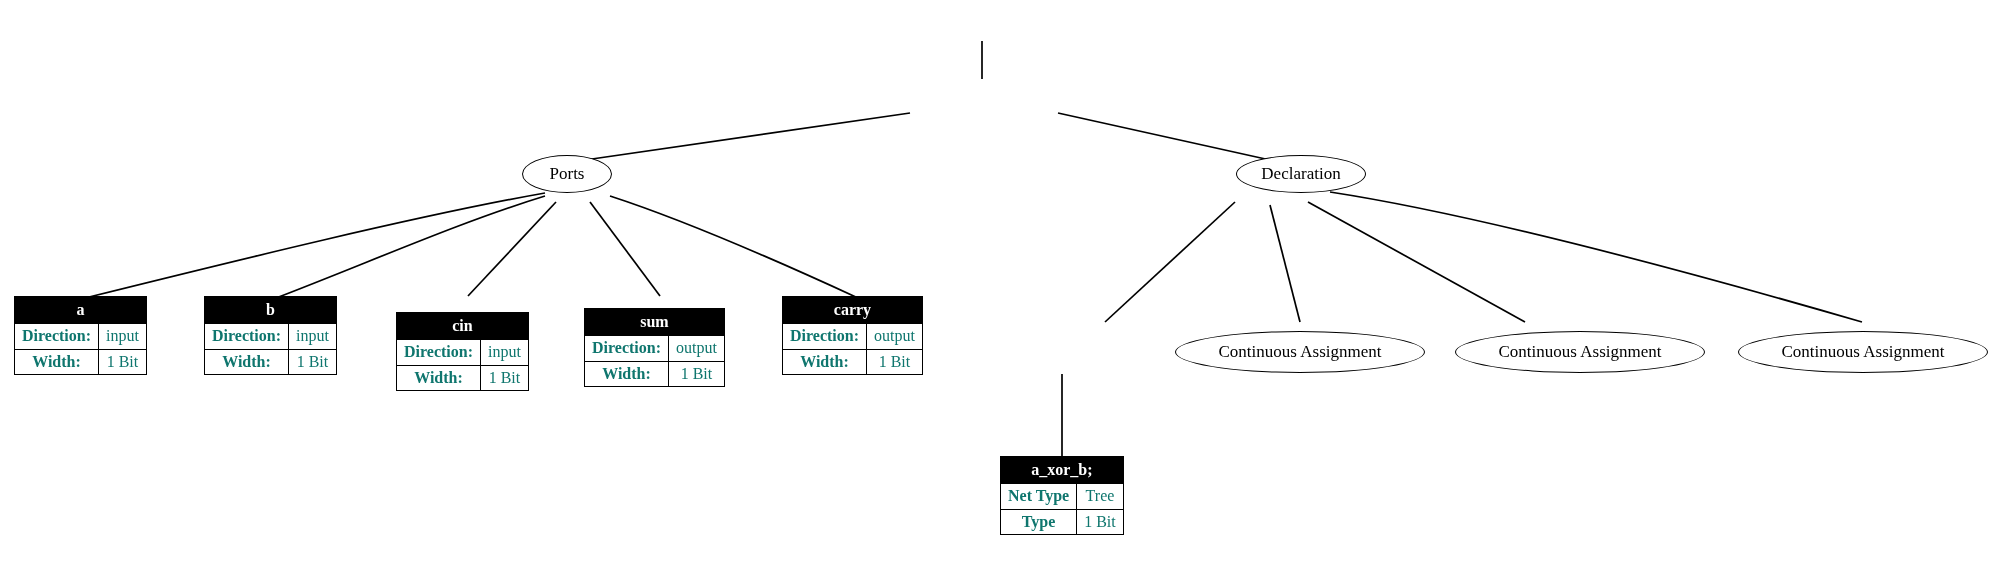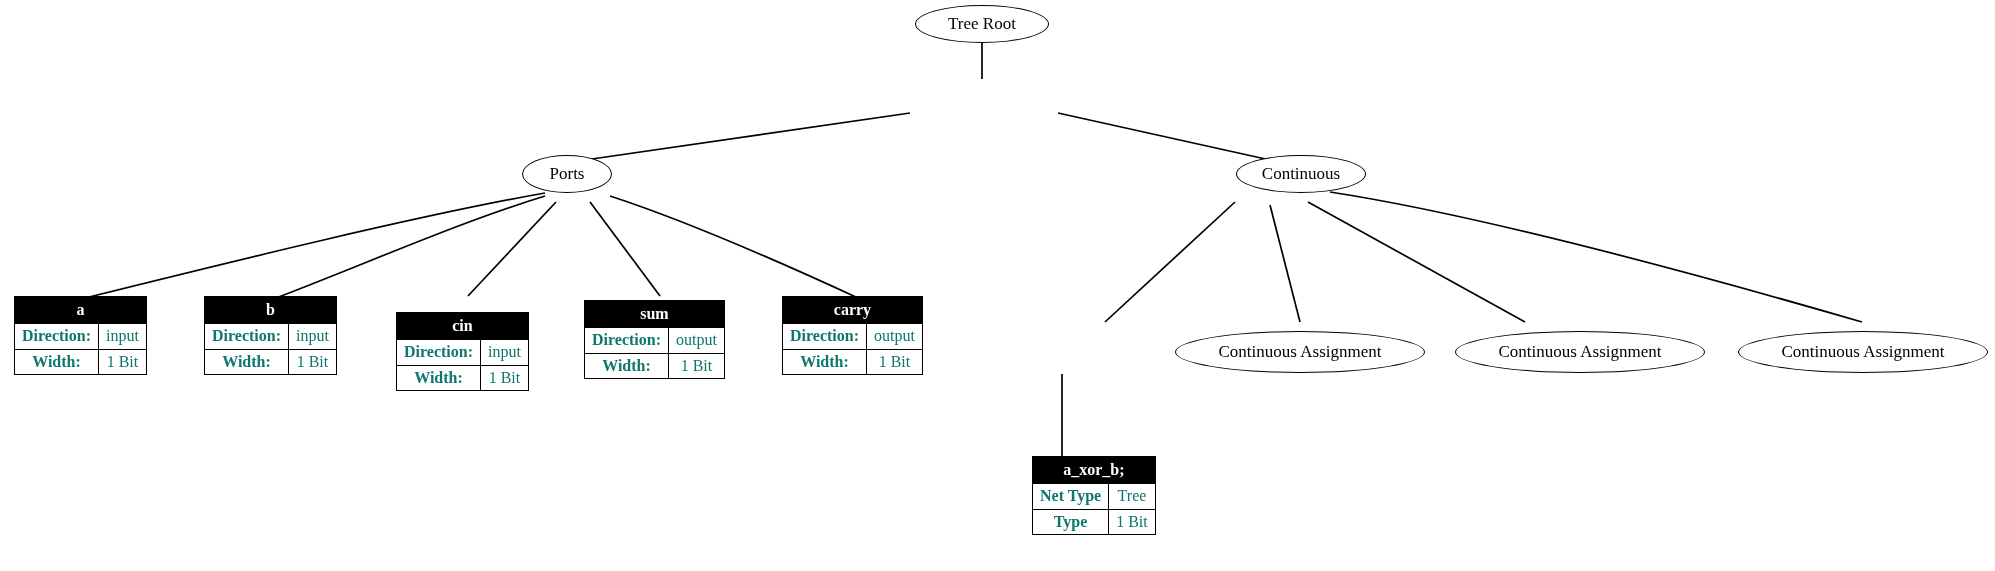--- a/index.html
+++ b/index.html
@@ -91,31 +91,28 @@
 
       <line x1="1235" y1="202" x2="1105" y2="322"></line>
       <line x1="1270" y1="205" x2="1300" y2="322"></line>
       <line x1="1308" y1="202" x2="1525" y2="322"></line>
       <path d="M 1330 192 C 1480 215 1700 275 1862 322"></path>
 
       <line x1="1062" y1="374" x2="1062" y2="456"></line>
     </g>
   </svg>
 
-  <div class="node-ellipse" style="left:915px; top:5px; width:134px; height:38px;">
-    <span>Tree Root</span>
-  </div>
 
 
   <div class="node-ellipse" style="left:522px; top:155px; width:90px; height:38px;font-family:Liberation Serif, serif;">
     <span>Ports</span>
   </div>
 
   <div class="node-ellipse" style="left:1236px; top:155px; width:130px; height:38px;">
-    <span>Continuous</span>
+    <span>Declaration</span>
   </div>
 
   <table class="rec-table" style="left:14px; top:296px;">
     <tbody>
         <tr>
       <td class="hdr" colspan="2">a</td>
     </tr>
     <tr>
       <td class="key">Direction:</td>
       <td class="val val-input">input</td>
@@ -152,21 +149,21 @@
       <td class="key">Direction:</td>
       <td class="val val-input">input</td>
     </tr>
     <tr>
       <td class="key">Width:</td>
       <td class="val val-plain">1 Bit</td>
     </tr>
   </tbody>
     </table>
 
-  <table class="rec-table" style="left:584px; top:300px;">
+  <table class="rec-table" style="left:584px; top:308px;">
     <tbody>
         <tr>
       <td class="hdr" colspan="2">sum</td>
     </tr>
     <tr>
       <td class="key">Direction:</td>
       <td class="val val-output">output</td>
     </tr>
     <tr>
       <td class="key">Width:</td>
@@ -197,21 +194,21 @@
   </div>
 
   <div class="node-ellipse" style="left:1455px; top:331px; width:250px; height:42px;">
     <span>Continuous Assignment</span>
   </div>
 
   <div class="node-ellipse" style="left:1738px; top:331px; width:250px; height:42px;">
     <span>Continuous Assignment</span>
   </div>
 
-  <table class="rec-table" style="left:1032px; top:456px;border-radius:7px;">
+  <table class="rec-table" style="left:1000px; top:456px;border-radius:7px;">
     <tbody>
         <tr>
       <td class="hdr" colspan="2">a_xor_b;</td>
     </tr>
     <tr>
       <td class="key">Net Type</td>
       <td class="val val-plain">Tree</td>
     </tr>
     <tr>
       <td class="key">Type</td>

